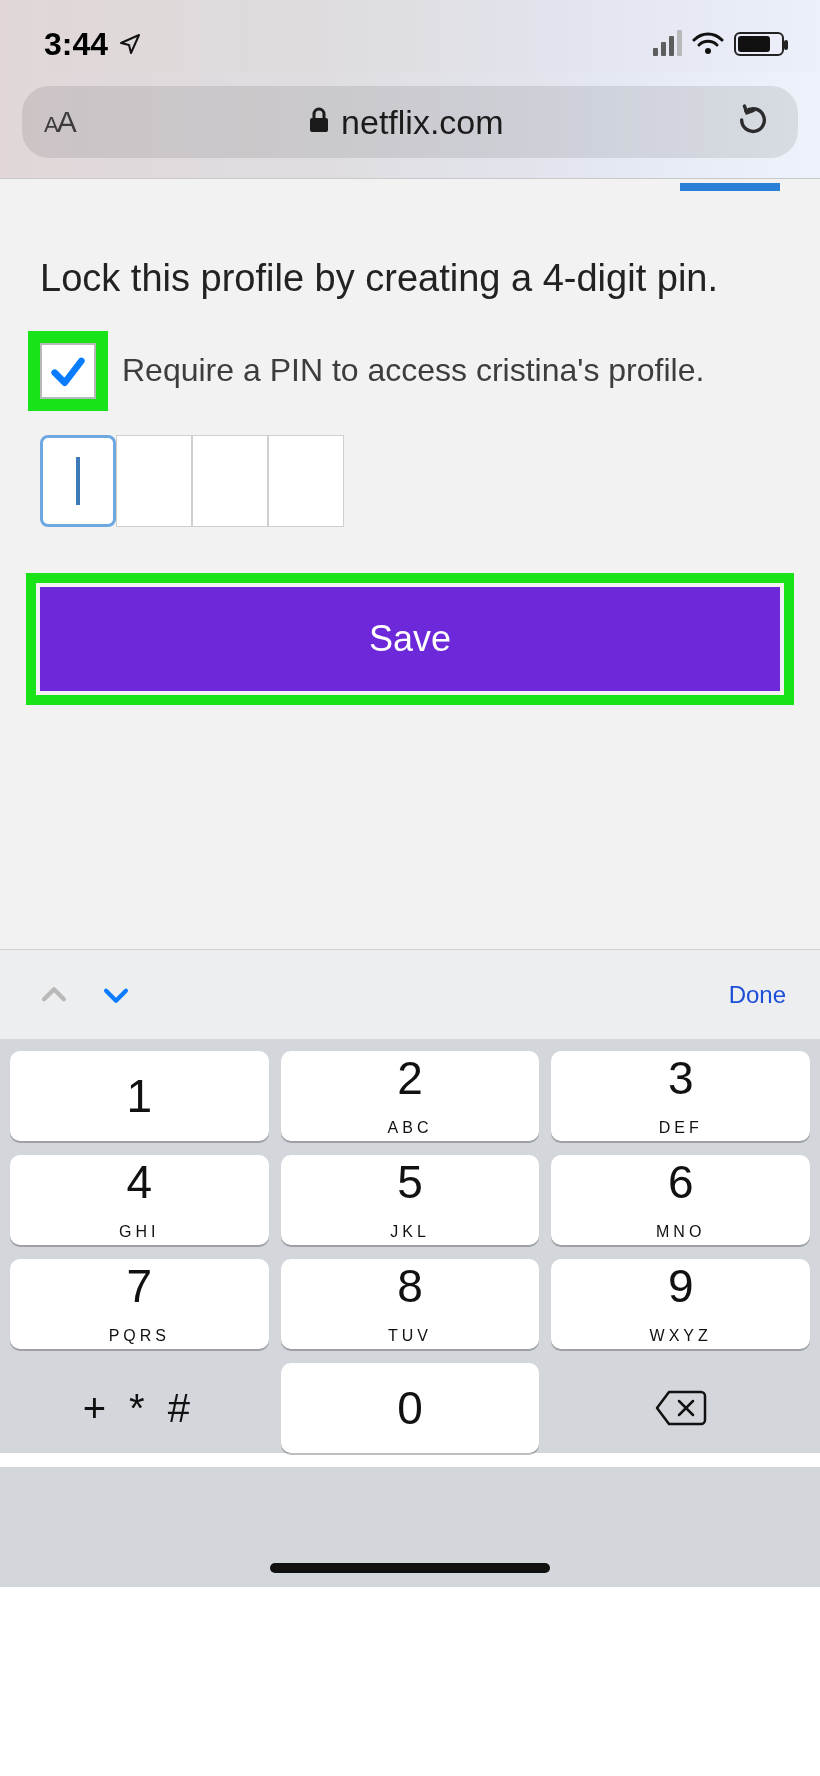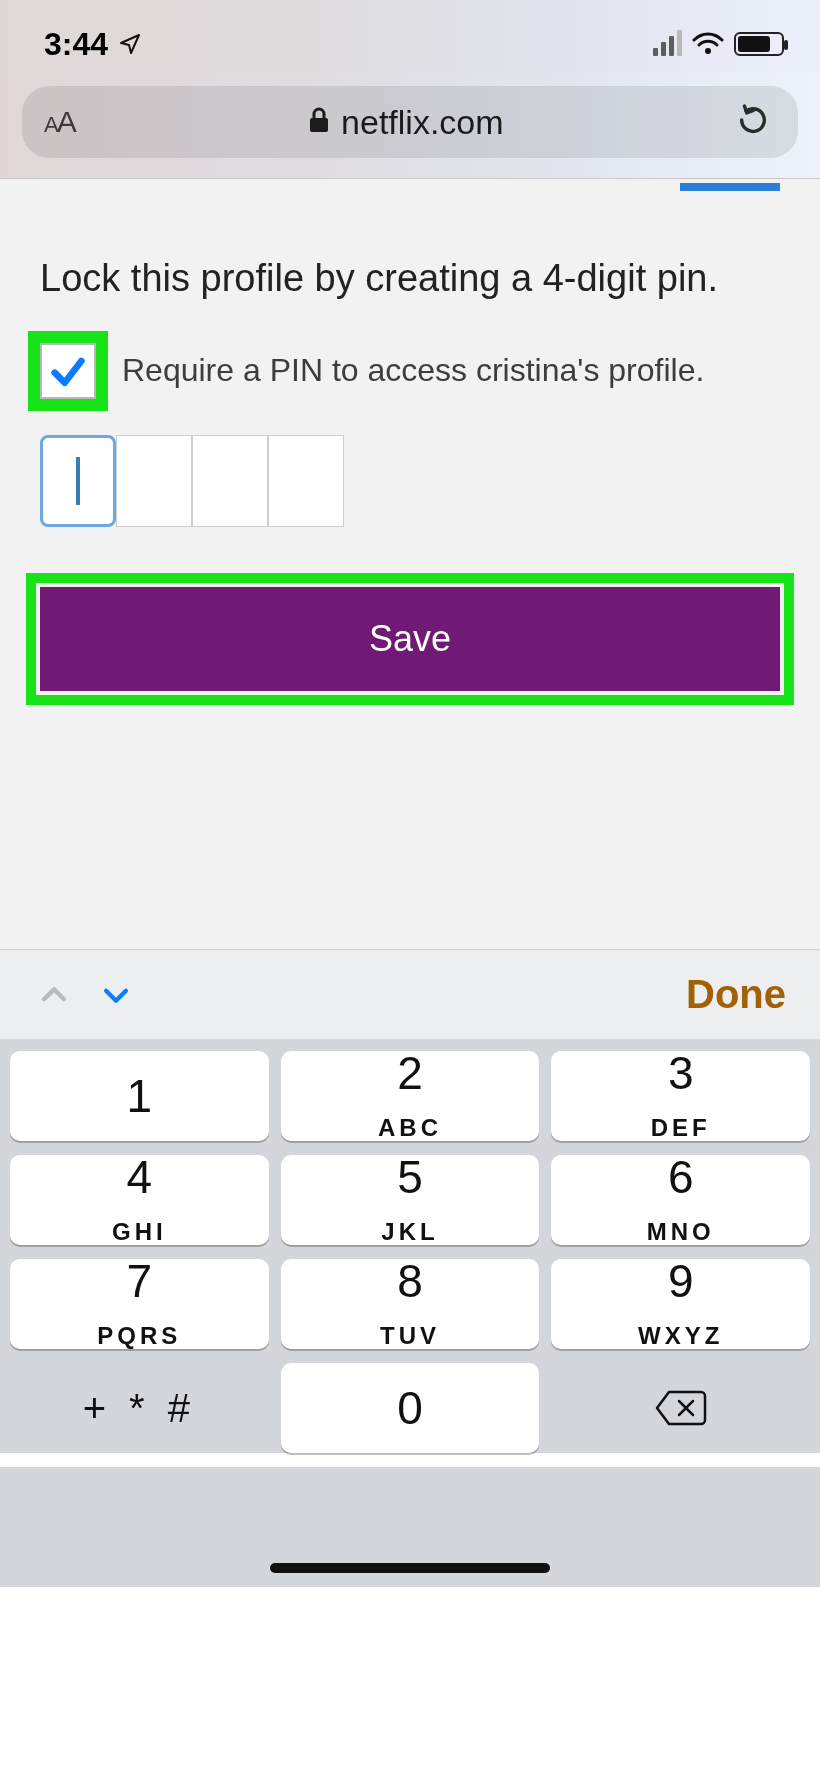--- a/index.html
+++ b/index.html
@@ -80,57 +80,57 @@
   .pin-row { display:flex; gap:0; margin: 20px 0 60px 0; }
   .pin-cell {
     width:76px; height:92px; border:1px solid #cfcfcf; background:#fff; display:flex; align-items:center; justify-content:center; font-size:44px;
   }
   .pin-cell.active { border:3px solid #6ea8e0; border-radius:8px; }
   .cursor { width:4px; height:48px; background:#3c7ab8; }
 
   .save-btn {
     width: 100%;
     height: 104px;
-    background:#701a75;
+    background:#6d28d9;
     color:#fff;
     font-size:36px;
     border:none;
     display:flex; align-items:center; justify-content:center;
     font-weight:400;
   }
   .save-row { margin-top: 34px; }
 
   
   .kb-accessory {
     height: 90px;
     background:#eceef0;
     border-top:1px solid #cfcfcf;
     display:flex; align-items:center; justify-content:space-between;
     padding: 0 34px;
   }
   .acc-left { display:flex; align-items:center; gap:22px;}
   .chev { width:40px; height:40px; display:inline-flex; align-items:center; justify-content:center;}
-  .done-btn { color:#a16207; font-size:40px; font-weight:700; background:none; border:none; }
+  .done-btn { color:#1d4ed8; font-size:24px; font-weight:400; background:none; border:none; }
 
   
   .keypad {
     background:#d3d6db;
     padding: 12px 10px 0 10px;
   }
   .kp-row { display:flex; gap:12px; margin-bottom:14px; }
   .key {
     flex:1;
     background:#fff;
     border-radius:10px;
     box-shadow: 0 2px 0 rgba(0,0,0,0.25);
     display:flex; flex-direction:column; align-items:center; justify-content:center;
     height:90px;
   }
   .key .num { font-size:46px; line-height:1; color:#111; }
-  .key .sub { font-size:24px; letter-spacing:4px; color:#111; margin-top:18px; font-weight:700;}
+  .key .sub { font-size:16px; letter-spacing:4px; color:#111; margin-top:18px; font-weight:400;}
   .key.transparent { background:transparent; box-shadow:none; color:#111;}
   .key.transparent .num{ font-size:40px; letter-spacing:6px;}
   .backspace svg{ width:56px; height:40px;}
 
   .home-indicator-area { height: 120px; background:#d3d6db; display:flex; align-items:flex-end; justify-content:center; padding-bottom:14px;}
   .home-indicator { width:280px; height:10px; background:#111; border-radius:10px; }
 </style>
 </head>
 <body>
 

